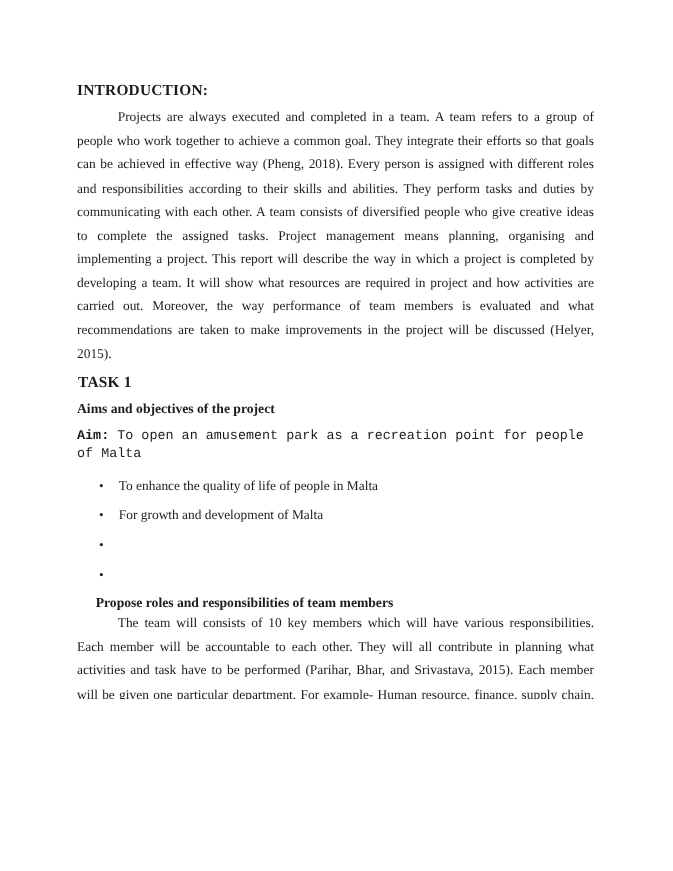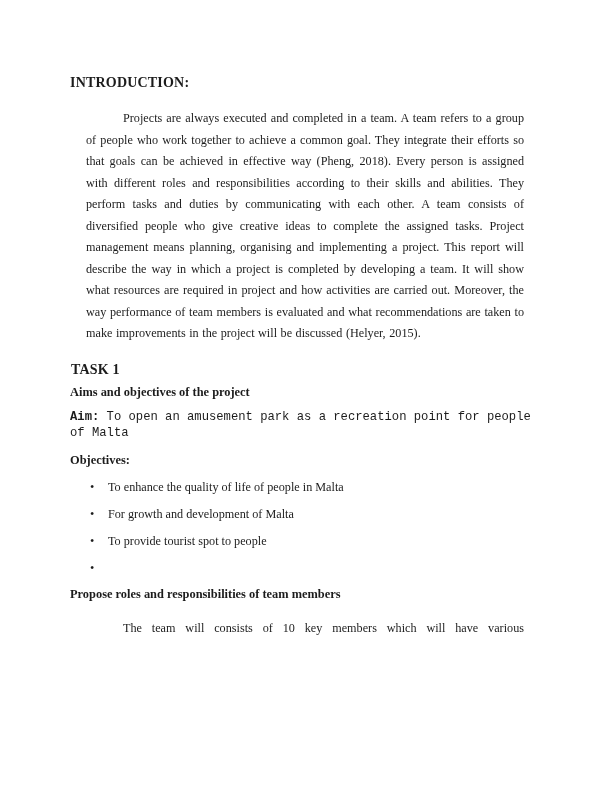--- a/index.html
+++ b/index.html
@@ -32,28 +32,28 @@
     margin: 7px 0 5px 1px;
     letter-spacing: 0.2px;
   }
   .h-sub {
     font-size: 12.4px;
     line-height: 16px;
     font-weight: bold;
     margin: 0 0 9px 0;
   }
   .h-sub.roles {
-    margin: 2px 0 0 0;
+    margin: 2px 0 0 17px;
   }
   .para {
     font-size: 12.2px;
     line-height: 21.5px;
     text-align: justify;
     text-indent: 37px;
-    margin: 16px;
+    margin: 0;
     word-spacing: 0.5px;
   }
   .para.cont {
     
     text-align-last: justify;
   }
   .aim-line {
     font-size: 12.2px;
     line-height: 16px;
     margin: 0 0 11px 0;
@@ -95,34 +95,32 @@
   <h1 class="h-main">INTRODUCTION:</h1>
 
   <p class="para">Projects are always executed and completed in a team. A team refers to a group of people who work together to achieve a common goal. They integrate their efforts so that goals can be achieved in effective way (Pheng, 2018). Every person is assigned with different roles and responsibilities according to their skills and abilities. They perform tasks and duties by communicating with each other. A team consists of diversified people who give creative ideas to complete the assigned tasks. Project management means planning, organising and implementing a project. This report will describe the way in which a project is completed by developing a team. It will show what resources are required in project and how activities are carried out. Moreover, the way performance of team members is evaluated and what recommendations are taken to make improvements in the project will be discussed (Helyer,  2015).</p>
 
   <h1 class="h-task">TASK 1</h1>
 
   <h2 class="h-sub">Aims and objectives of the project</h2>
 
   <p class="aim-line"><span class="aim-label">Aim:</span><span> To open an amusement park as a recreation point for people of Malta</span></p>
 
-  <h2 class="h-sub">Objectives:</h2>
 
   <ul class="objectives">
     <li class="objective">
       <span class="bullet">•</span>
       <span>To enhance the quality of life of people in Malta</span>
     </li>
     <li class="objective">
       <span class="bullet">•</span>
       <span>For growth and development of Malta</span>
     </li>
     <li class="objective">
       <span class="bullet">•</span>
-      <span>To provide tourist spot to people</span>
     </li>
     <li class="objective">
       <span class="bullet">•</span>
     </li>
   </ul>
 
   <h2 class="h-sub roles">Propose roles and responsibilities of team members</h2>
 
   <p class="para cont">The team will consists of 10 key members which will have various responsibilities. Each member will be accountable to each other. They will all contribute in planning what activities and task have to be performed (Parihar,  Bhar,  and Srivastava,  2015). Each member will be given one particular department. For example- Human resource, finance, supply chain, operations, etc. member will be responsible for carrying out activities of their division. They will be assigned different goals according to their unit. Like supply chain member will be responsible for communicating with suppliers and ensuring that stock is available in right quantity. Similarly,</p>
 

